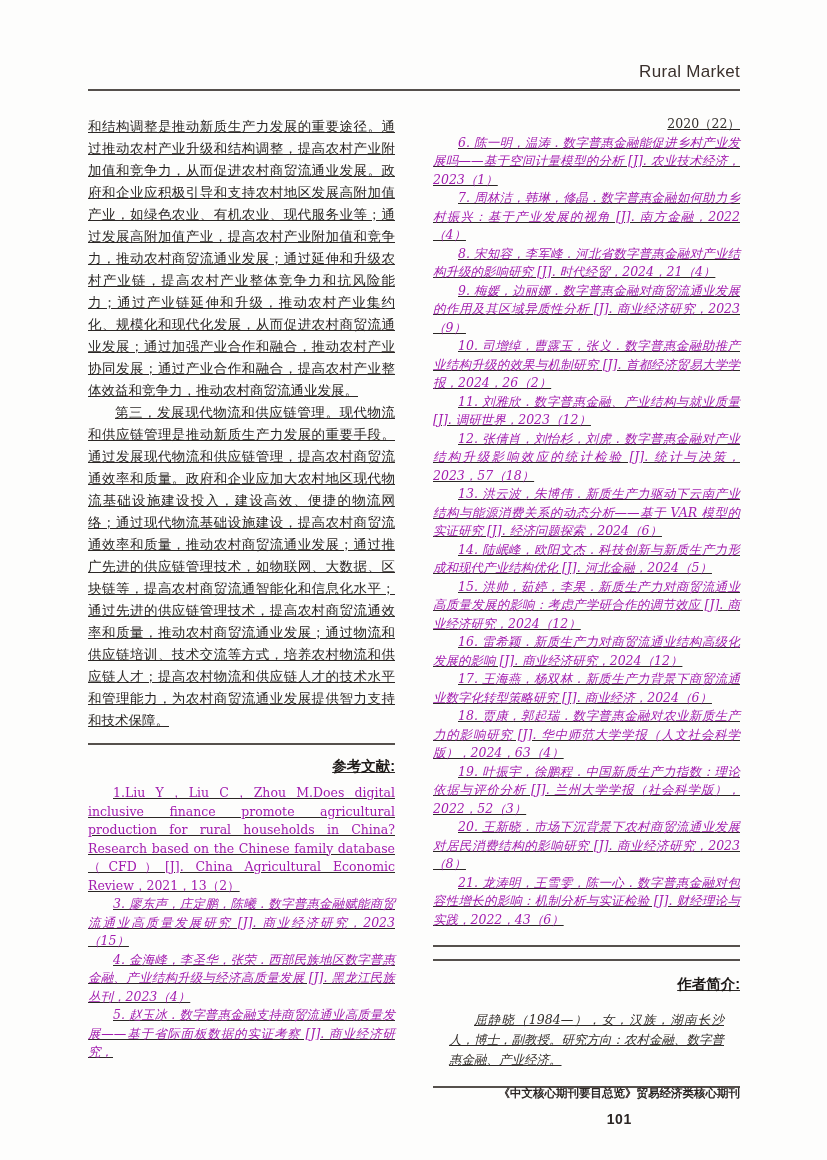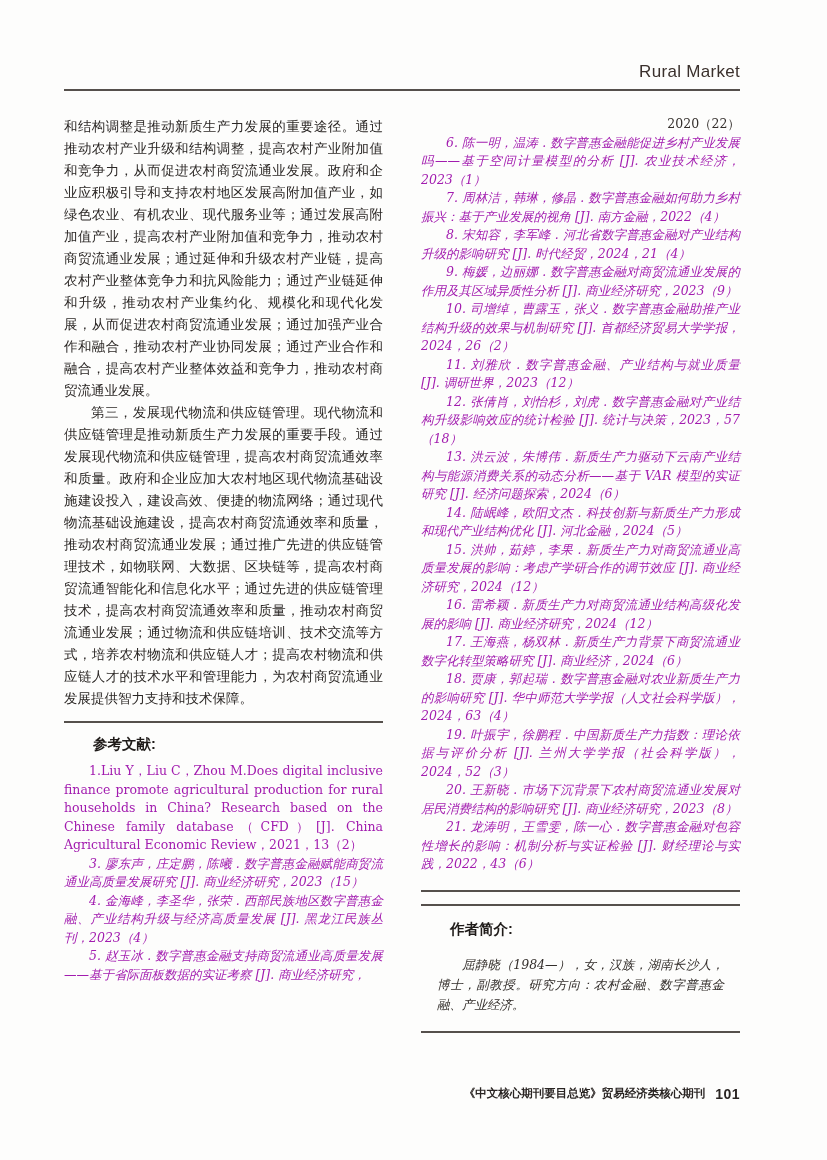--- a/index.html
+++ b/index.html
@@ -9,38 +9,39 @@
   body {
     width: 827px;
     height: 1160px;
     background: #fdfdfc;
     color: #2b2725;
     font-family: "DejaVu Serif", "Liberation Serif", serif;
     position: relative;
     overflow: hidden;
   }
   .page {
-    padding: 62px 87px 0 64px;
+    padding: 62px 87px 0 88px;
   }
   
   .header {
     text-align: right;
     font-family: "Liberation Sans", sans-serif;
     font-size: 17px;
     letter-spacing: 0.3px;
     color: #3a302c;
     padding-bottom: 7px;
     border-bottom: 2px solid #55504c;
   }
   
   .columns {
     display: flex;
     gap: 38px;
     margin-top: 24px;
     align-items: flex-start;
+    text-decoration: underline;
   }
   .col {
     flex: 1;
     min-width: 0;
   }
   
   .body-text p {
     margin: 0;
     font-size: 13.5px;
     line-height: 22px;
@@ -64,20 +65,21 @@
     margin: 16px 0 14px 0;
   }
   
   .section-heading {
     font-family: "Liberation Sans", sans-serif;
     font-weight: bold;
     font-size: 14.5px;
     color: #1f1b19;
     margin: 0 0 8px 0;
     text-indent: 2em;
+    text-align: right;
   }
   
   .refs p {
     margin: 0;
     font-size: 12.5px;
     line-height: 18.5px;
     text-align: justify;
     text-indent: 2em;
     font-style: italic;
     color: #a21caf;
@@ -112,22 +114,23 @@
   
   .footer {
     position: absolute;
     top: 1086px;
     right: 87px;
     font-family: "Liberation Sans", sans-serif;
     font-weight: bold;
     font-size: 11.5px;
     color: #2a2523;
     display: flex;
-    align-items: flex-start;
+    align-items: center;
     gap: 10px;
+    flex-direction: column;
   }
   .footer .page-number {
     font-size: 14px;
     letter-spacing: 0.5px;
   }
 </style>
 </head>
 <body>
 
 <div class="page">
@@ -166,21 +169,21 @@
           <p class="ref-item">9. 梅媛，边丽娜 . 数字普惠金融对商贸流通业发展的作用及其区域异质性分析 [J]. 商业经济研究，2023（9）</p>
           <p class="ref-item">10. 司增绰，曹露玉，张义 . 数字普惠金融助推产业结构升级的效果与机制研究 [J]. 首都经济贸易大学学报，2024，26（2）</p>
           <p class="ref-item">11. 刘雅欣 . 数字普惠金融、产业结构与就业质量 [J]. 调研世界，2023（12）</p>
           <p class="ref-item">12. 张倩肖，刘怡杉，刘虎 . 数字普惠金融对产业结构升级影响效应的统计检验 [J]. 统计与决策，2023，57（18）</p>
           <p class="ref-item">13. 洪云波，朱博伟 . 新质生产力驱动下云南产业结构与能源消费关系的动态分析——基于 VAR 模型的实证研究 [J]. 经济问题探索，2024（6）</p>
           <p class="ref-item">14. 陆岷峰，欧阳文杰 . 科技创新与新质生产力形成和现代产业结构优化 [J]. 河北金融，2024（5）</p>
           <p class="ref-item">15. 洪帅，茹婷，李果 . 新质生产力对商贸流通业高质量发展的影响：考虑产学研合作的调节效应 [J]. 商业经济研究，2024（12）</p>
           <p class="ref-item">16. 雷希颖 . 新质生产力对商贸流通业结构高级化发展的影响 [J]. 商业经济研究，2024（12）</p>
           <p class="ref-item">17. 王海燕，杨双林 . 新质生产力背景下商贸流通业数字化转型策略研究 [J]. 商业经济，2024（6）</p>
           <p class="ref-item">18. 贾康，郭起瑞 . 数字普惠金融对农业新质生产力的影响研究 [J]. 华中师范大学学报（人文社会科学版），2024，63（4）</p>
-          <p class="ref-item">19. 叶振宇，徐鹏程 . 中国新质生产力指数：理论依据与评价分析 [J]. 兰州大学学报（社会科学版），2024，52（3）</p>
+          <p class="ref-item">19. 叶振宇，徐鹏程 . 中国新质生产力指数：理论依据与评价分析 [J]. 兰州大学学报（社会科学版），2022，52（3）</p>
           <p class="ref-item">20. 王新晓 . 市场下沉背景下农村商贸流通业发展对居民消费结构的影响研究 [J]. 商业经济研究，2023（8）</p>
           <p class="ref-item">21. 龙涛明，王雪雯，陈一心 . 数字普惠金融对包容性增长的影响：机制分析与实证检验 [J]. 财经理论与实践，2022，43（6）</p>
         </div>
 
       <div class="double-rule"></div>
 
       <h3 class="section-heading">作者简介:</h3>
 
       <p class="author-bio">屈静晓（1984—），女，汉族，湖南长沙人，博士，副教授。研究方向：农村金融、数字普惠金融、产业经济。</p>
 

